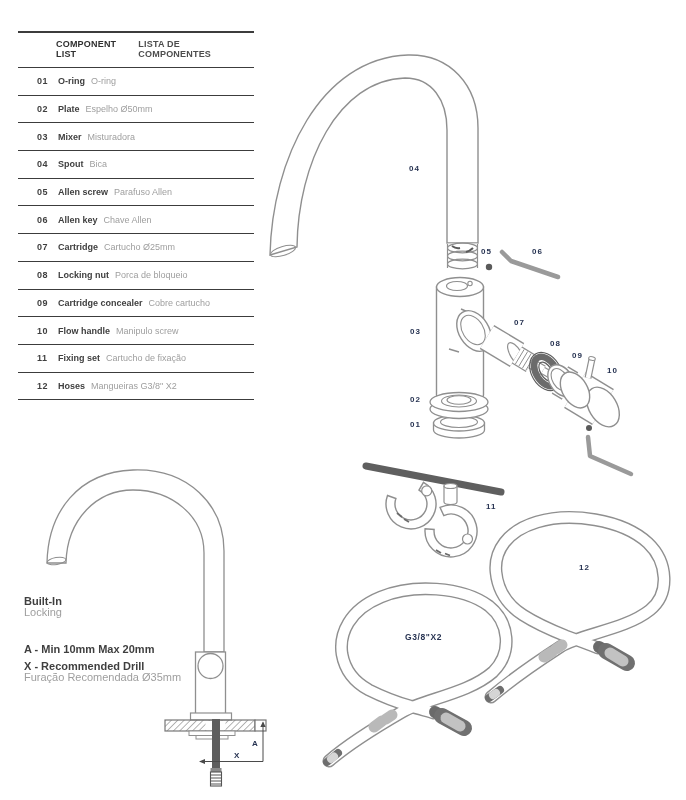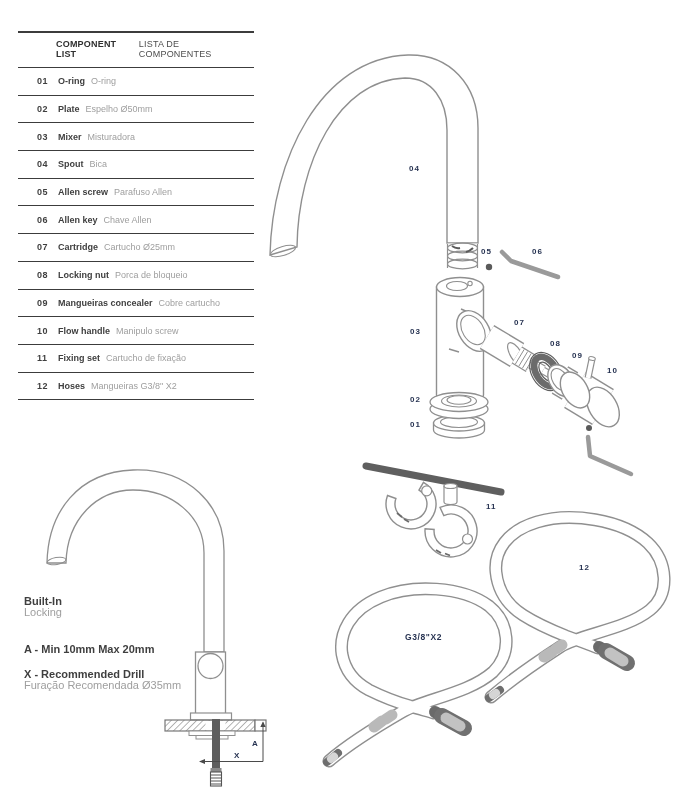--- a/index.html
+++ b/index.html
@@ -5,38 +5,38 @@
   html,body{margin:0;padding:0;background:#fff;}
   .page{position:relative;width:686px;height:800px;background:#fff;overflow:hidden;
         font-family:"Liberation Sans",sans-serif;}
   .art{position:absolute;left:0;top:0;}
 
   
   .complist{position:absolute;left:18px;top:31px;width:236px;}
   .cl-header{border-top:2px solid #3c3c3c;border-bottom:1.4px solid #3c3c3c;
              height:37px;display:flex;align-items:flex-end;padding-bottom:8px;box-sizing:border-box;}
   .cl-title-en{font-size:9px;font-weight:700;color:#2f2f2f;letter-spacing:.2px;margin-left:38px;}
-  .cl-title-pt{font-size:9px;font-weight:400;color:#4d4d4d;letter-spacing:.2px;}
+  .cl-title-pt{font-size:9px;font-weight:700;color:#4d4d4d;letter-spacing:.2px;}
   .cl-row{height:27.7px;display:flex;align-items:center;border-bottom:1.4px solid #3c3c3c;
           font-size:9px;box-sizing:border-box;}
   .cl-num{margin-left:19px;width:21px;font-weight:700;color:#3f3f3f;letter-spacing:.4px;flex:none;}
   .cl-name{font-weight:700;color:#3f3f3f;margin-right:6px;white-space:nowrap;}
   .cl-desc{color:#9e9e9e;white-space:nowrap;}
 
   
   .plabel{position:absolute;font-size:8px;font-weight:700;letter-spacing:1px;color:#273352;}
   .hoselabel{position:absolute;font-size:8.5px;font-weight:700;letter-spacing:.6px;color:#273352;}
   .dimlabel{position:absolute;font-size:8px;font-weight:700;color:#273352;}
 
   
   .builtin-notes{position:absolute;left:24px;top:596px;font-size:11px;line-height:11px;}
   .bn-bold{font-weight:700;color:#3f3f3f;}
   .bn-muted{color:#9e9e9e;}
   .bn-gap{margin-top:26px;}
-  .bn-gap2{margin-top:14px;}
+  .bn-gap2{margin-top:6px;}
 </style>
 </head>
 <body>
 
 <div class="page">
 
 <svg class="art" width="686" height="800" viewBox="0 0 686 800">
   <defs>
     <pattern id="hatch" patternUnits="userSpaceOnUse" width="4.5" height="4.5" patternTransform="rotate(45)">
       <line x1="0" y1="0" x2="0" y2="4.5" stroke="#777" stroke-width="1.1"></line>
@@ -251,21 +251,21 @@
     <span class="cl-name">Cartridge</span>
     <span class="cl-desc">Cartucho Ø25mm</span>
   </div>
   <div class="cl-row">
     <span class="cl-num">08</span>
     <span class="cl-name">Locking nut</span>
     <span class="cl-desc">Porca de bloqueio</span>
   </div>
   <div class="cl-row">
     <span class="cl-num">09</span>
-    <span class="cl-name">Mangueiras concealer</span>
+    <span class="cl-name">Cartridge concealer</span>
     <span class="cl-desc">Cobre cartucho</span>
   </div>
   <div class="cl-row">
     <span class="cl-num">10</span>
     <span class="cl-name">Flow handle</span>
     <span class="cl-desc">Manipulo screw</span>
   </div>
   <div class="cl-row">
     <span class="cl-num">11</span>
     <span class="cl-name">Fixing set</span>

